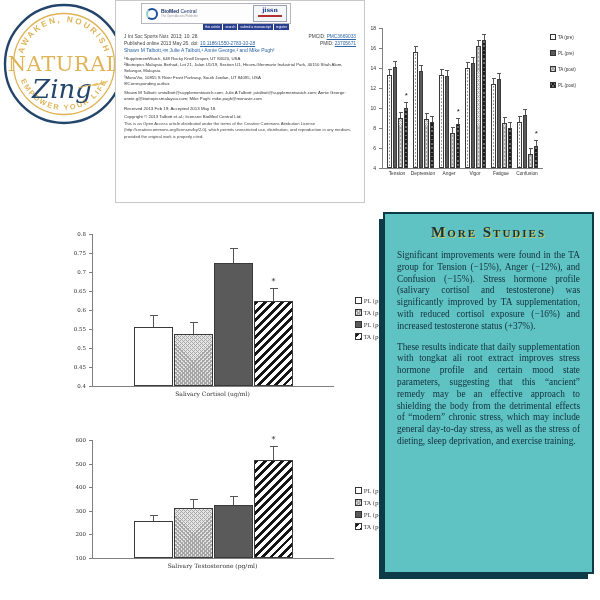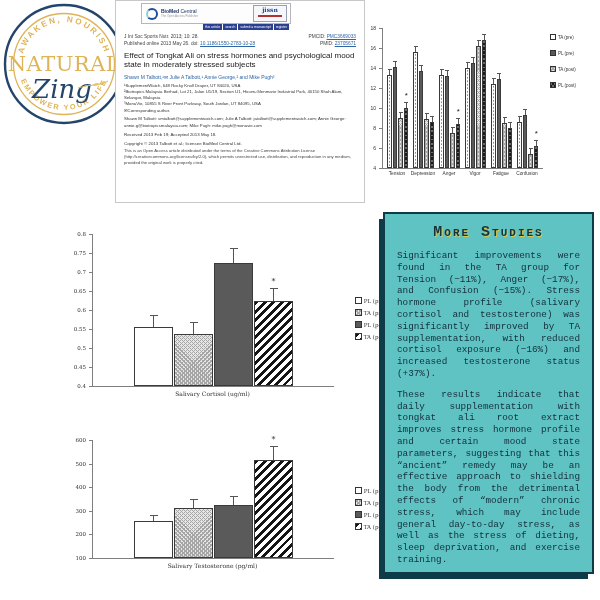--- a/index.html
+++ b/index.html
@@ -51,21 +51,21 @@
   .tickmark{position:absolute;height:1px;background:#7f7f7f;}
   .xcat{position:absolute;text-align:center;color:#333;}
   .xlabel{position:absolute;text-align:center;color:#333;}
   .sig{position:absolute;text-align:center;color:#222;font-size:8px;line-height:1;}
   .legend{position:absolute;}
   .lrow{display:flex;align-items:center;gap:2px;}
   .lmark{display:inline-block;border:0.5px solid #333;}
   .ltext{color:#333;white-space:nowrap;}
 
   
-  .studies{position:absolute;left:383px;top:212px;width:211px;height:362px;background:#5fc2c3;border:2px solid #0d3b47;box-shadow:-5px 6px 0 -1px #0d3b47;padding:8px 12px;box-sizing:border-box;font-family:Liberation Mono, monospace;color:#13303c;}
+  .studies{position:absolute;left:383px;top:212px;width:211px;height:362px;background:#5fc2c3;border:2px solid #0d3b47;box-shadow:-5px 6px 0 -1px #0d3b47;padding:8px 12px;box-sizing:border-box;font-family:Liberation Serif, serif;color:#13303c;}
   .studies-head{text-align:center;font-variant:small-caps;font-weight:bold;font-size:15px;letter-spacing:2px;color:#17333b;text-shadow:1px 1px 0 #d9c94f;margin:2px 0 9px;}
   .studies p{font-size:9.3px;line-height:1.27;text-align:justify;margin:0 0 9px;}
 </style>
 </head>
 <body>
 
 <div class="canvas">
 
   <div class="logo">
     <svg viewBox="0 0 124 124" width="124" height="124">
@@ -108,21 +108,20 @@
 
     <div class="pbody">
       <div class="cit-row">
         <span>J Int Soc Sports Nutr. 2013; 10: 28.</span>
         <span><span>PMCID:</span> <span class="link">PMC3669033</span></span>
       </div>
       <div class="cit-row">
         <span><span>Published online 2013 May 26. doi: </span><span class="link">10.1186/1550-2783-10-28</span></span>
         <span><span>PMID:</span> <span class="link">23705671</span></span>
       </div>
-      <div class="ptitle">Effect of Tongkat Ali on stress hormones and psychological mood state in moderately stressed subjects</div>
       <div class="pauthors">Shawn M Talbott,¹✉ Julie A Talbott,¹ Annie George,² and Mike Pugh³</div>
       <div class="paffil">¹SupplementWatch, 648 Rocky Knoll Draper, UT 84020, USA</div>
       <div class="paffil">²Biotropics Malaysia Berhad, Lot 21, Jalan U1/19, Section U1, Hicom-Glenmarie Industrial Park, 40150 Shah Alam, Selangor, Malaysia</div>
       <div class="paffil">³MonaVie, 10855 S River Front Parkway, South Jordan, UT 84095, USA</div>
       <div class="paffil">✉Corresponding author.</div>
       <div class="pemails">Shawn M Talbott: smtalbott@supplementwatch.com; Julie A Talbott: jatalbott@supplementwatch.com; Annie George: annie.g@biotropicsmalaysia.com; Mike Pugh: mike.pugh@monavie.com</div>
       <div class="precv">Received 2013 Feb 19; Accepted 2013 May 18.</div>
       <div class="pcopy">Copyright © 2013 Talbott et al.; licensee BioMed Central Ltd.</div>
       <div class="plic">This is an Open Access article distributed under the terms of the Creative Commons Attribution License (http://creativecommons.org/licenses/by/2.0), which permits unrestricted use, distribution, and reproduction in any medium, provided the original work is properly cited.</div>
     </div>
@@ -345,17 +344,17 @@
         </div>
         <div class="lrow" style="margin-bottom: 5px;">
           <span class="lmark pat-diag" style="width: 5px; height: 5px;"></span>
           <span class="ltext" style="font-size: 5.5px;">TA (post)</span>
         </div>
       </div>
     </div>
 
   <div class="studies">
     <div class="studies-head">More Studies</div>
-    <p>Significant improvements were found in the TA group for Tension (−11%), Anger (−17%), and Confusion (−15%). Stress hormone profile (salivary cortisol and testosterone) was significantly improved by TA supplementation, with reduced cortisol exposure (−16%) and increased testosterone status (+37%).</p>
+    <p>Significant improvements were found in the TA group for Tension (−15%), Anger (−12%), and Confusion (−15%). Stress hormone profile (salivary cortisol and testosterone) was significantly improved by TA supplementation, with reduced cortisol exposure (−16%) and increased testosterone status (+37%).</p>
     <p>These results indicate that daily supplementation with tongkat ali root extract improves stress hormone profile and certain mood state parameters, suggesting that this “ancient” remedy may be an effective approach to shielding the body from the detrimental effects of “modern” chronic stress, which may include general day-to-day stress, as well as the stress of dieting, sleep deprivation, and exercise training.</p>
   </div>
 
 </div>
 
 </body></html>

